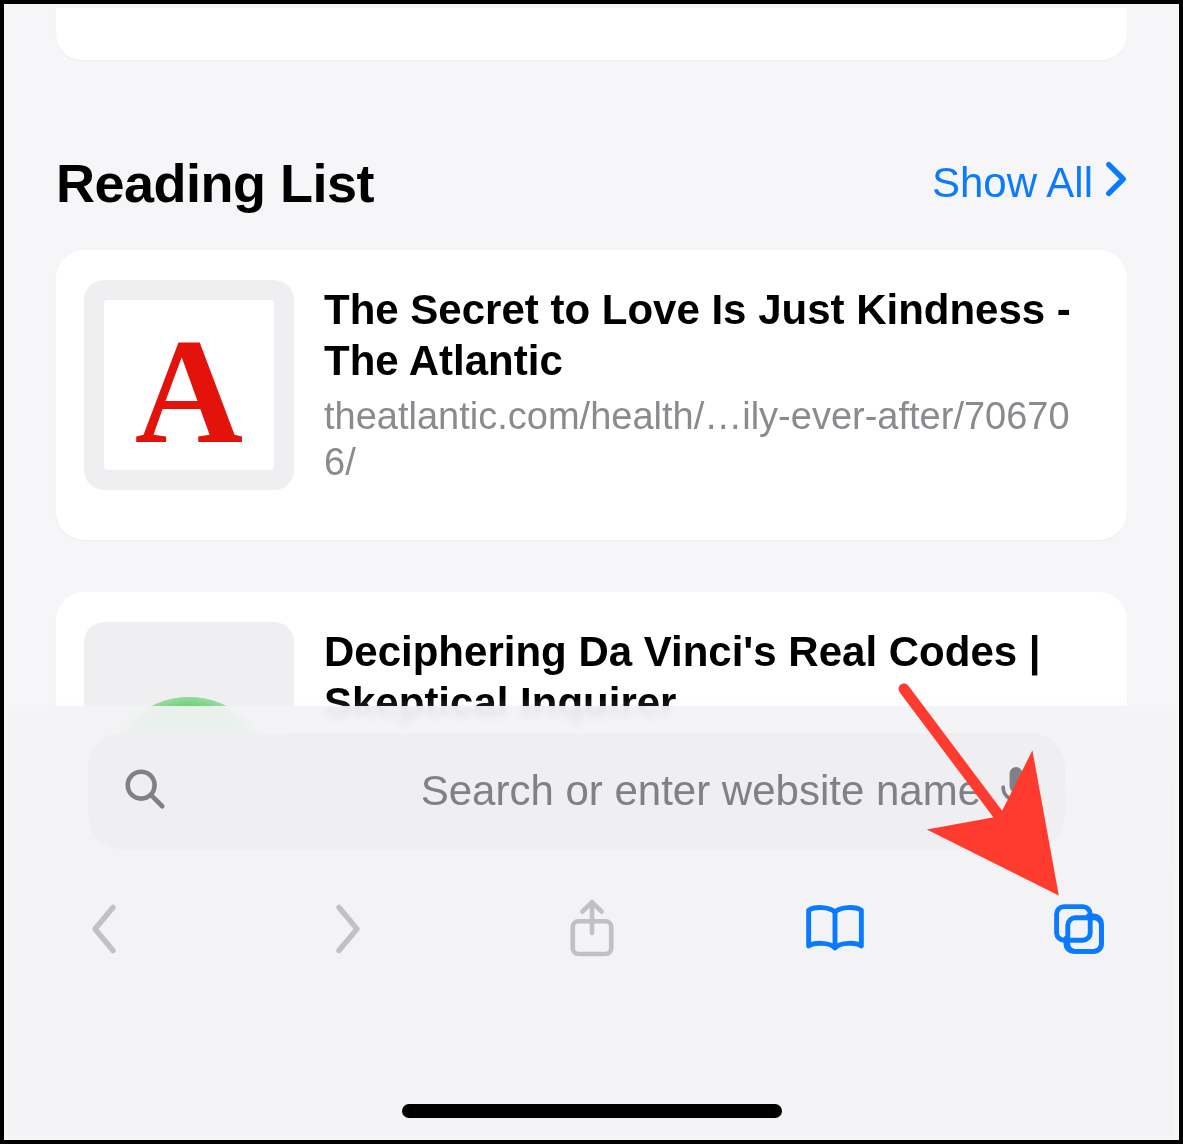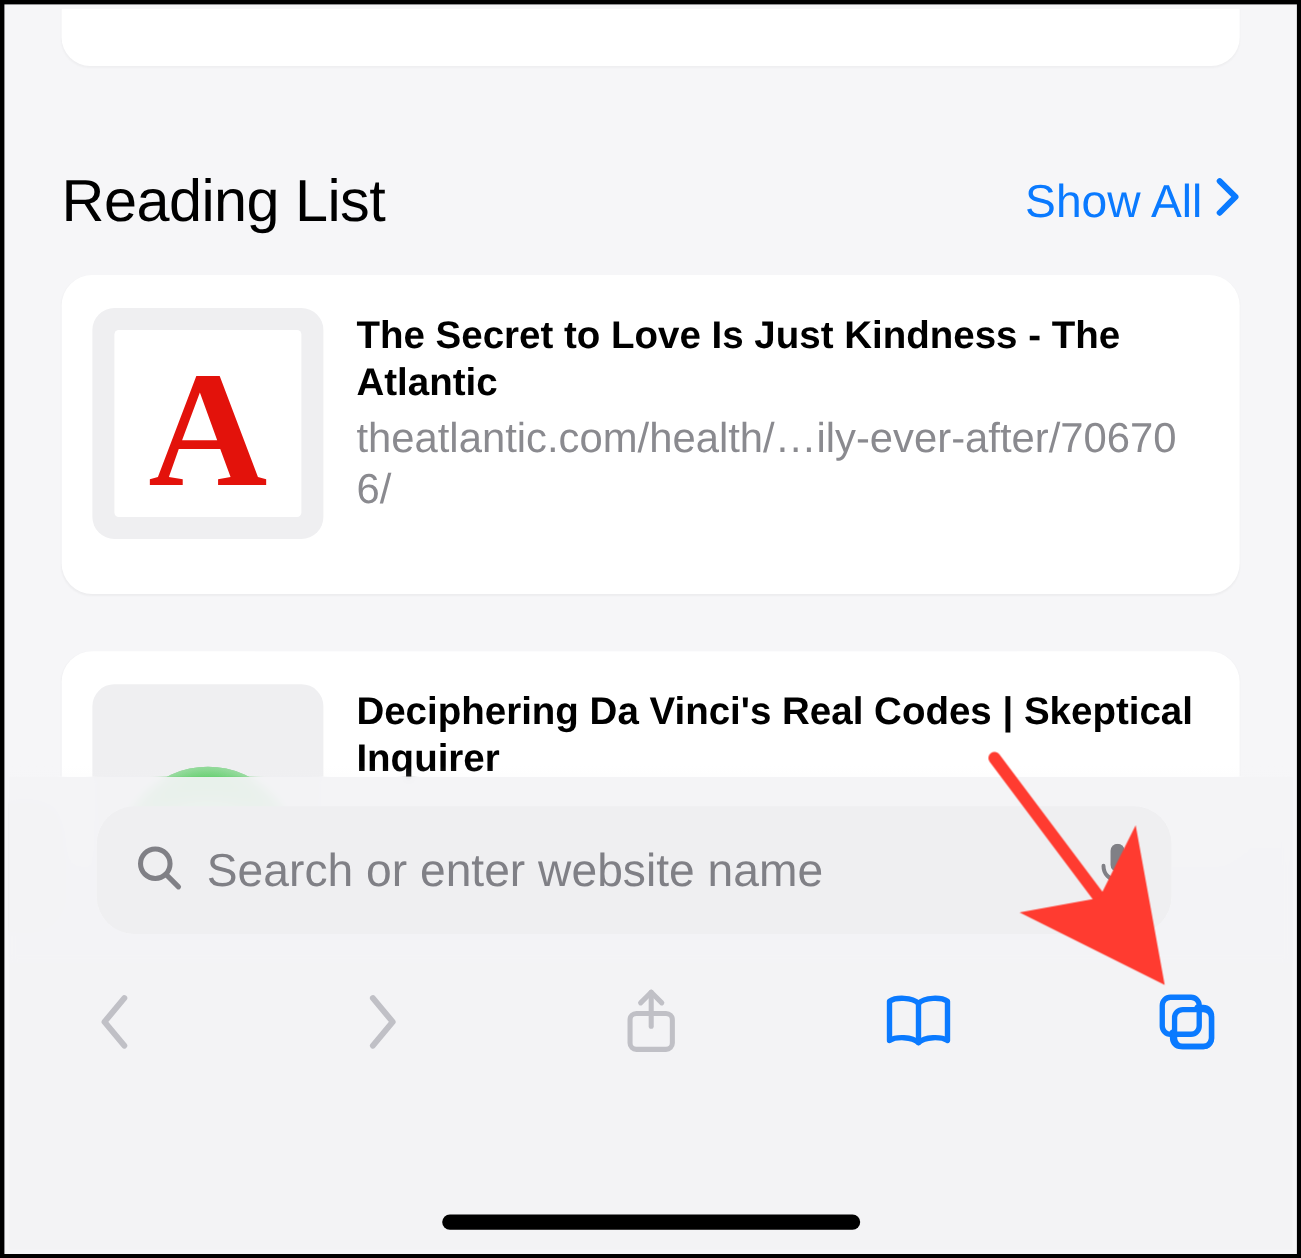--- a/index.html
+++ b/index.html
@@ -30,21 +30,21 @@
     position: absolute;
     left: 52px;
     right: 52px;
     top: 148px;
     display: flex;
     align-items: center;
     justify-content: space-between;
   }
   .section-title {
     font-size: 54px;
-    font-weight: 400;
+    font-weight: 700;
     letter-spacing: -0.5px;
     color: #000;
   }
   .show-all {
     display: flex;
     align-items: center;
     gap: 12px;
     color: #0a7aff;
     font-size: 42px;
     font-weight: 400;
@@ -97,21 +97,21 @@
   .thumb-circle {
     width: 180px;
     height: 180px;
     border-radius: 50%;
     background: radial-gradient(circle at 50% 40%, #9be59e 0%, #3ec84a 40%, #17a82a 70%, #0f8e20 100%);
     box-shadow: inset 0 6px 14px rgba(255,255,255,0.6), inset 0 -4px 10px rgba(0,0,0,0.15);
     transform: translateY(60px);
   }
   .card-text { flex: 1; padding-top: 4px; }
   .card-title {
-    font-size: 35px;
+    font-size: 42px;
     font-weight: 700;
     line-height: 1.22;
     color: #000;
     margin-bottom: 8px;
   }
   .card-sub {
     font-size: 38px;
     color: #8a8a8f;
     line-height: 1.2;
     word-break: break-all;
@@ -151,21 +151,21 @@
     background: #efeff1;
     border-radius: 34px;
     display: flex;
     align-items: center;
     padding: 0 34px;
     gap: 20px;
   }
   .url-bar .search-icon svg { width: 46px; height: 46px; stroke: #808086; }
   .url-placeholder {
     flex: 1;
-    text-align: left;
+    text-align: right;
     font-size: 42px;
     color: #808086;
   }
   .url-bar .mic-icon svg { width: 30px; height: 44px; fill: #808086; }
   .toolbar {
     position: absolute;
     left: 4px; right: 4px;
     top: 872px;
     height: 110px;
     display: flex;

